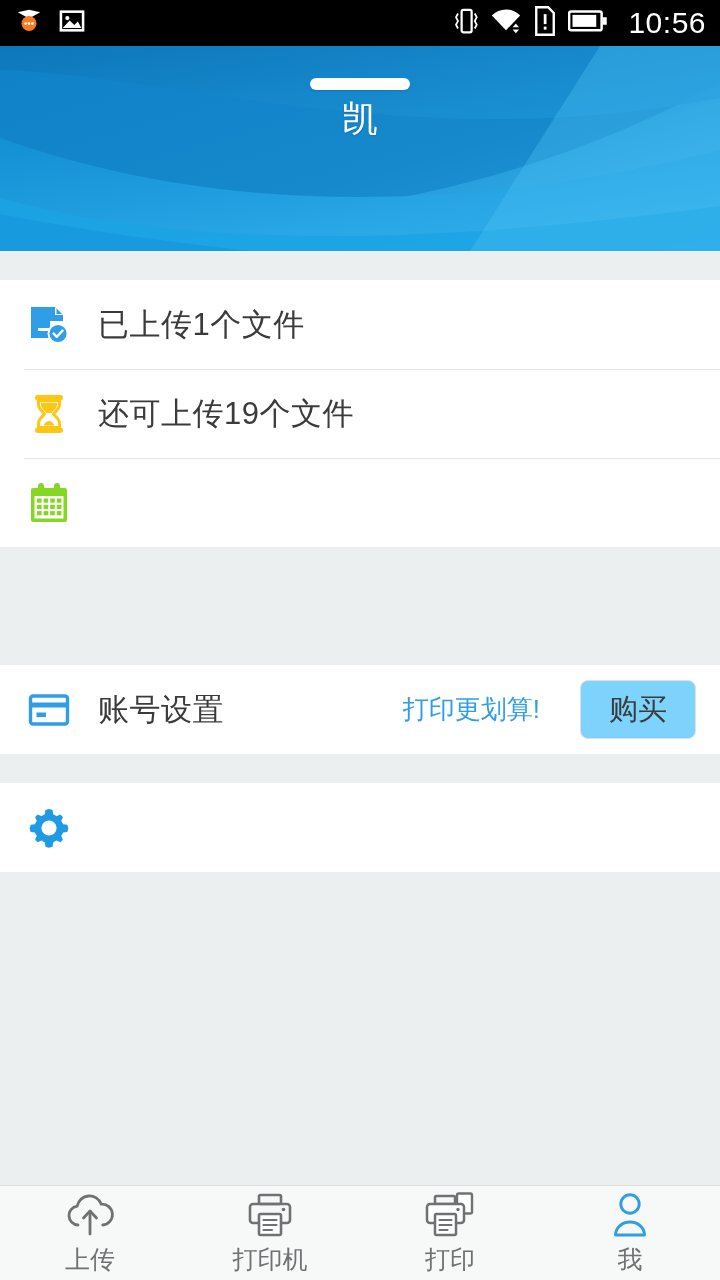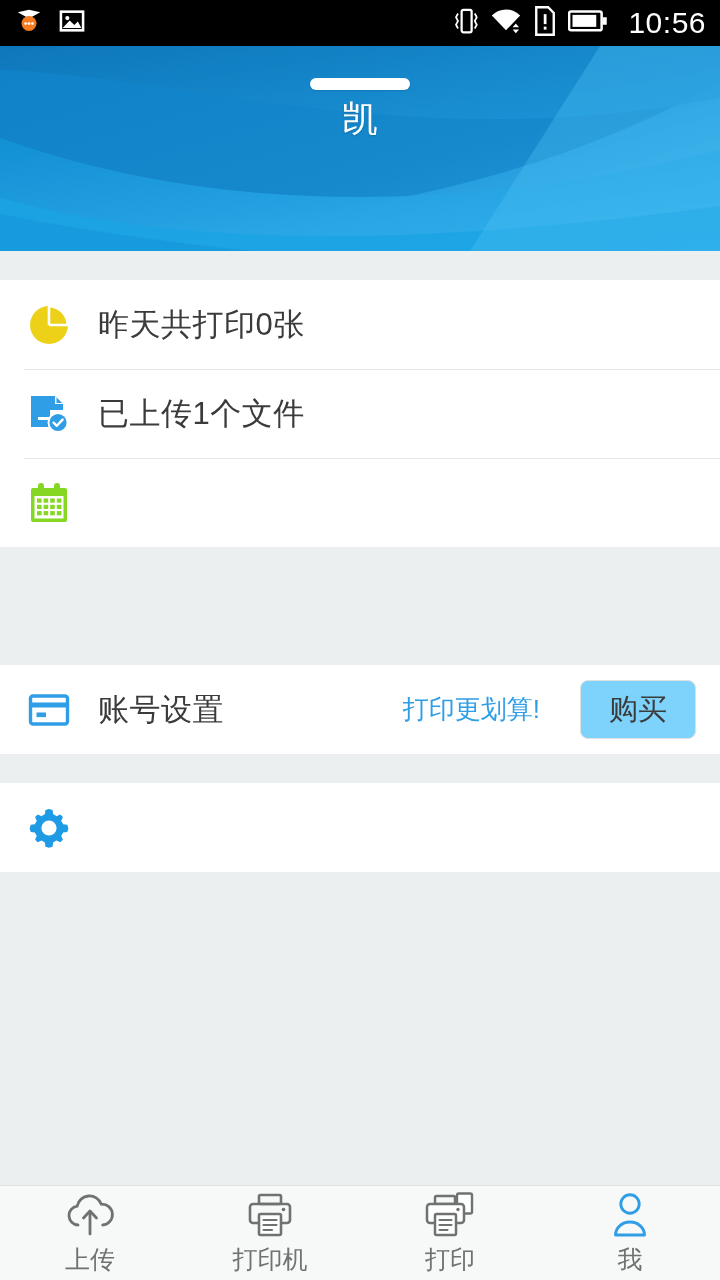--- a/index.html
+++ b/index.html
@@ -165,50 +165,51 @@
     <div class="banner-inner">
       <div class="name-pill"></div>
       <div class="banner-title">凯</div>
     </div>
   </div>
 
   <div class="gap" style="position:absolute; top:251px; height:29px;"></div>
 
   <div class="card" style="position:absolute; top:280px;">
 
-    <div class="row">
-      <span class="row-ico">
-        <svg width="46" height="46" viewBox="0 0 46 46">
-          <circle cx="23" cy="23" r="19" fill="#edd119"></circle>
-          <path d="M23 23 V3.6 A19.4 19.4 0 0 1 42.4 23 Z" fill="#fff"></path>
-          <path d="M23 23 V5.6 A17.4 17.4 0 0 1 40.4 23 Z" fill="#edd119"></path>
-          <path d="M23 23 V4 M23 23 H42.4" stroke="#fff" stroke-width="2.6"></path>
-        </svg>
-      </span>
-      <span class="row-label">昨天共打印0张</span>
-    </div>
 
     <div class="row">
       <span class="row-ico">
         <svg width="46" height="46" viewBox="0 0 46 46">
           <path d="M5 5 h24 l8 8 v11 h-32 Z" fill="#2f9ee6"></path>
           <path d="M29 5 v8 h8 Z" fill="#fff"></path>
           <path d="M30.5 6.5 v5.5 h5.5 Z" fill="#2f9ee6"></path>
           <rect x="5" y="19" width="22" height="7" rx="3.5" fill="#2f9ee6"></rect>
           <rect x="5" y="29" width="22" height="7" rx="3.5" fill="#2f9ee6"></rect>
           <rect x="5" y="5" width="7" height="31" fill="#2f9ee6"></rect>
           <rect x="24" y="19" width="13" height="7" fill="#fff"></rect>
           <circle cx="32" cy="31.5" r="10.5" fill="#fff"></circle>
           <circle cx="32" cy="31.5" r="8.6" fill="#2f9ee6"></circle>
           <path d="M27.6 31.6 l3.2 3.2 l5.8 -6.2" fill="none" stroke="#fff" stroke-width="2.4" stroke-linecap="round" stroke-linejoin="round"></path>
         </svg>
       </span>
       <span class="row-label">已上传1个文件</span>
     </div>
 
+    <div class="row">
+      <span class="row-ico">
+        <svg width="46" height="46" viewBox="0 0 46 46">
+          <rect x="9" y="4" width="28" height="5.5" rx="2.4" fill="#ffc713"></rect>
+          <rect x="9" y="36.5" width="28" height="5.5" rx="2.4" fill="#ffc713"></rect>
+          <path d="M12.5 9.5 h21 v4 c0 5.5 -6 8 -6 9.5 c0 1.5 6 4 6 9.5 v4 h-21 v-4 c0 -5.5 6 -8 6 -9.5 c0 -1.5 -6 -4 -6 -9.5 Z" fill="none" stroke="#ffc713" stroke-width="3"></path>
+          <path d="M15 11.8 h16 v2 c0 4.2 -5.2 6.6 -5.2 8.2 h-5.6 c0 -1.6 -5.2 -4 -5.2 -8.2 Z" fill="#ffc713"></path>
+          <path d="M17.8 34.5 c0.6 -3 4 -4.4 5.2 -4.4 c1.2 0 4.6 1.4 5.2 4.4 Z" fill="#ffc713"></path>
+        </svg>
+      </span>
+      <span class="row-label">还可上传19个文件</span>
+    </div>
 
     <div class="row">
       <span class="row-ico">
         <svg width="46" height="46" viewBox="0 0 46 46">
           <rect x="12" y="3" width="6" height="9" rx="3" fill="#85d723"></rect>
           <rect x="28" y="3" width="6" height="9" rx="3" fill="#85d723"></rect>
           <rect x="5" y="8" width="36" height="34" rx="2" fill="#85d723"></rect>
           <rect x="8.5" y="16" width="29" height="22.5" fill="#fff"></rect>
           <g fill="#85d723">
             <rect x="11" y="18.5" width="4.6" height="4.2"></rect>

